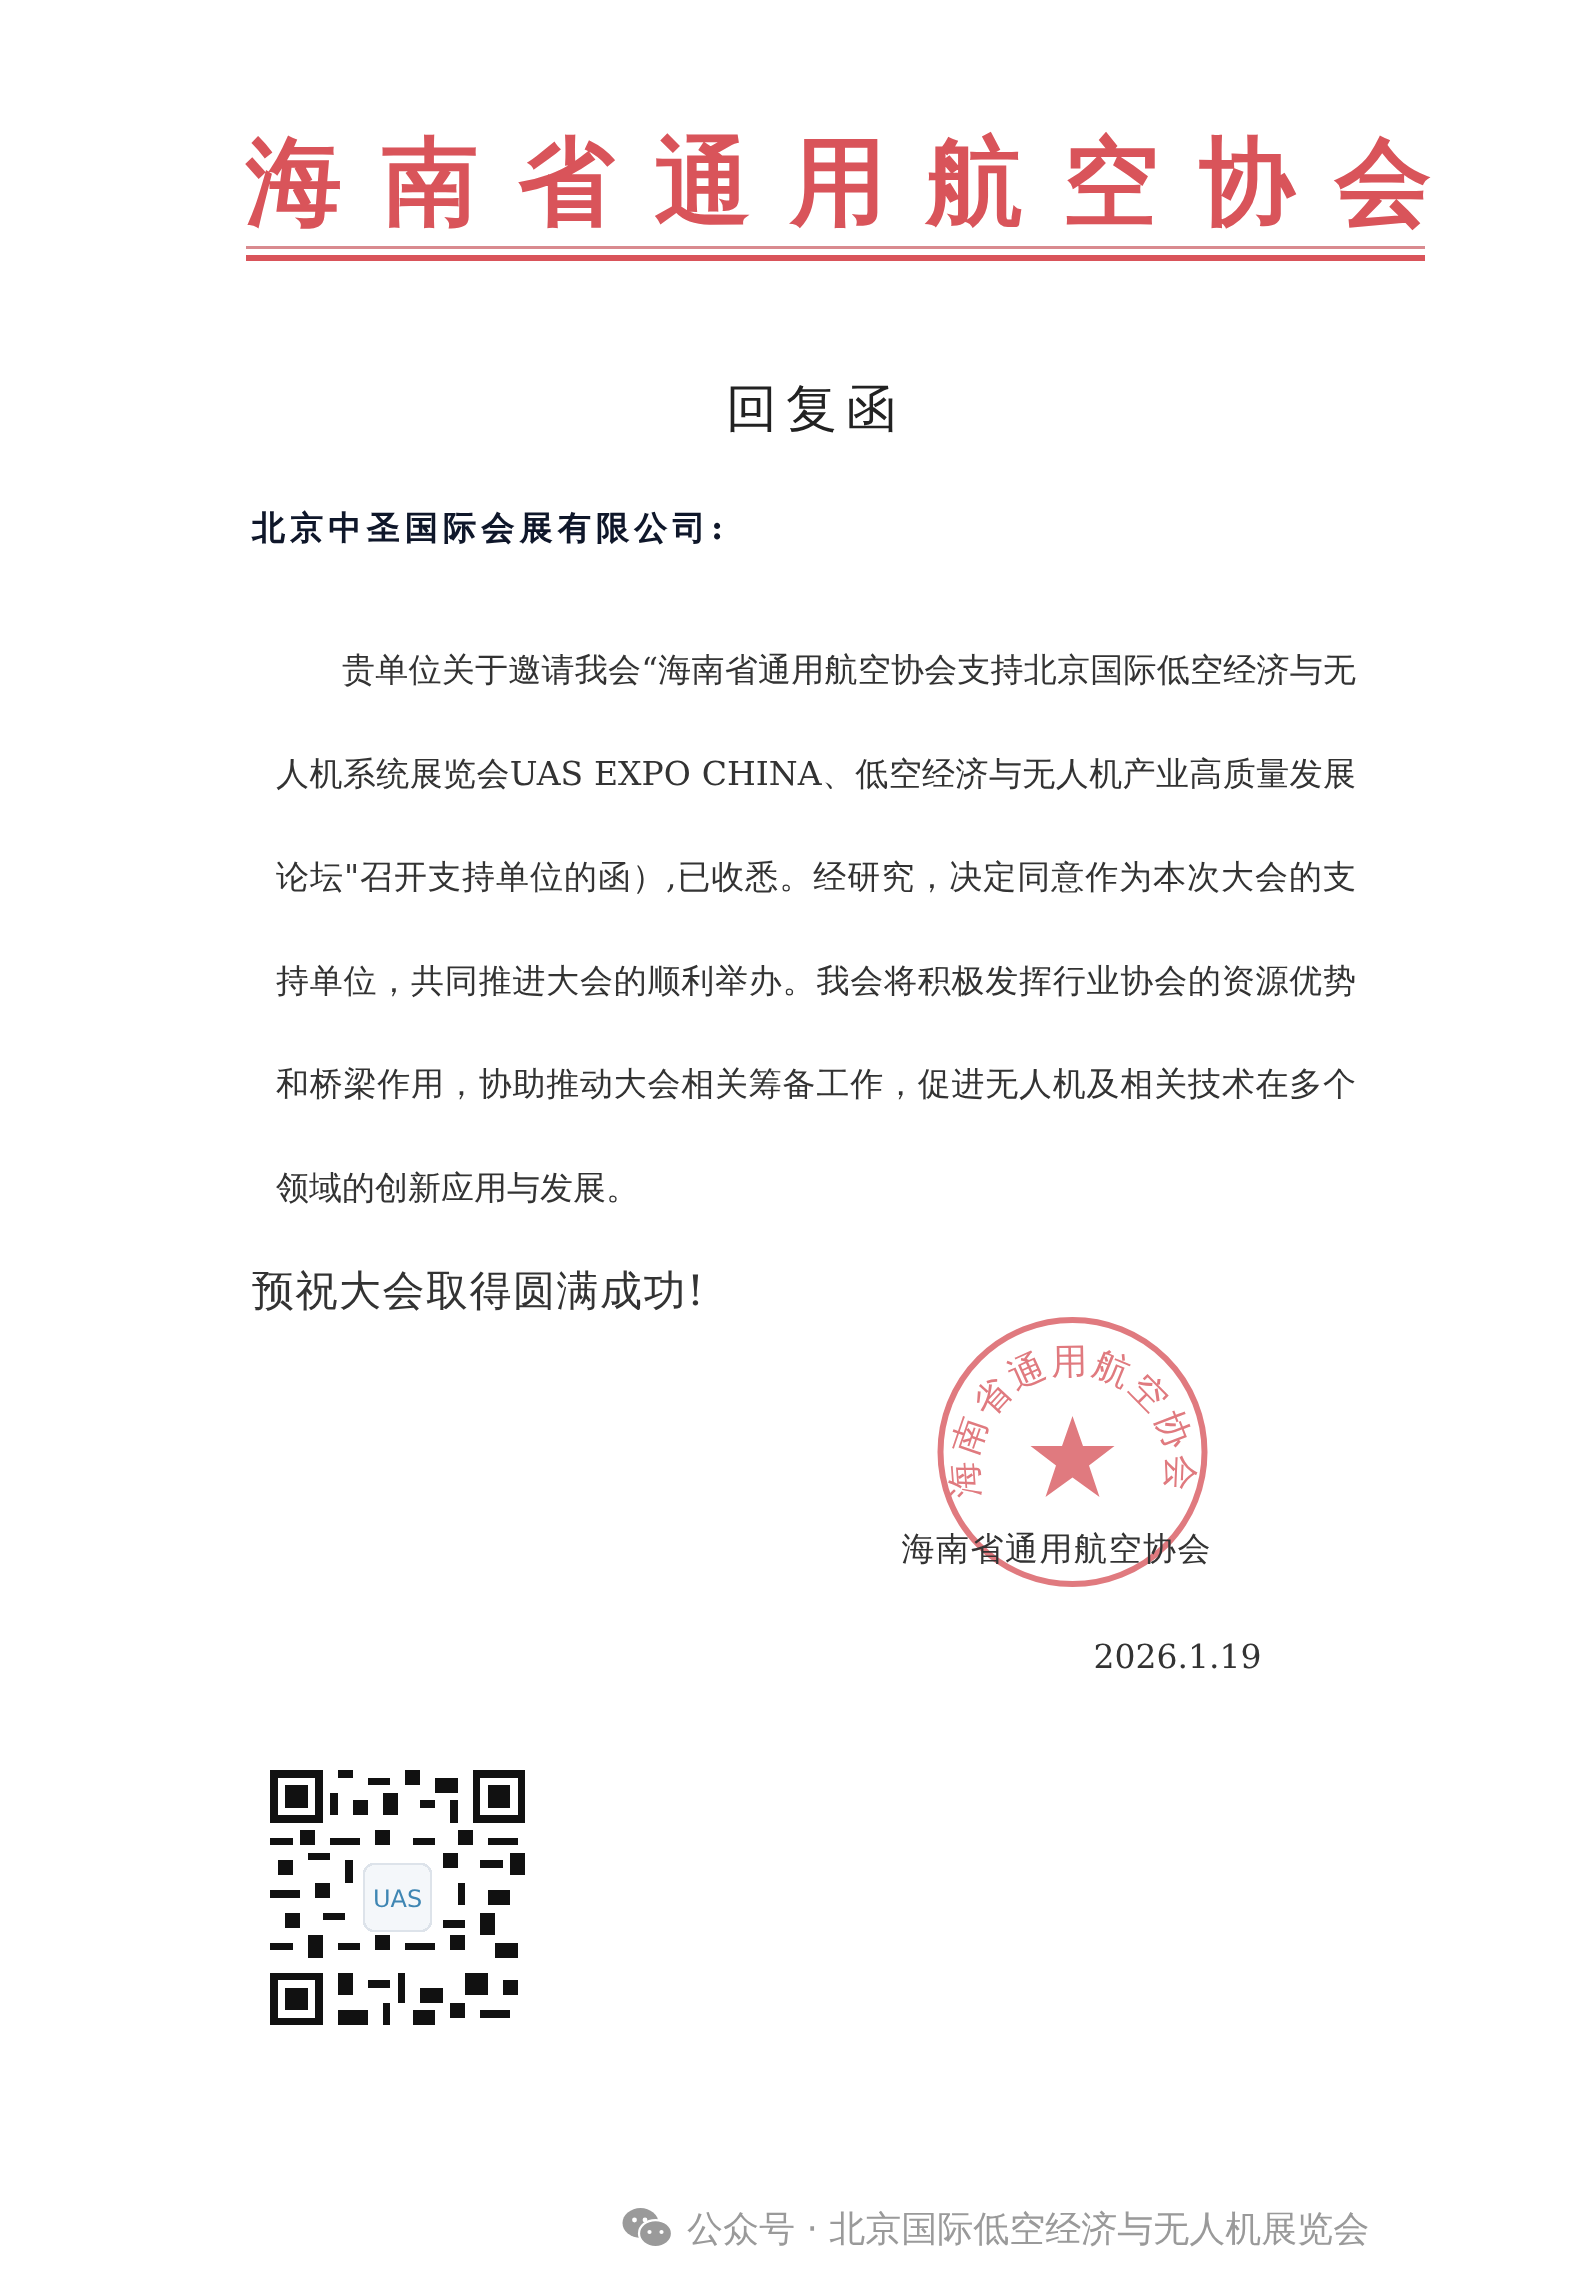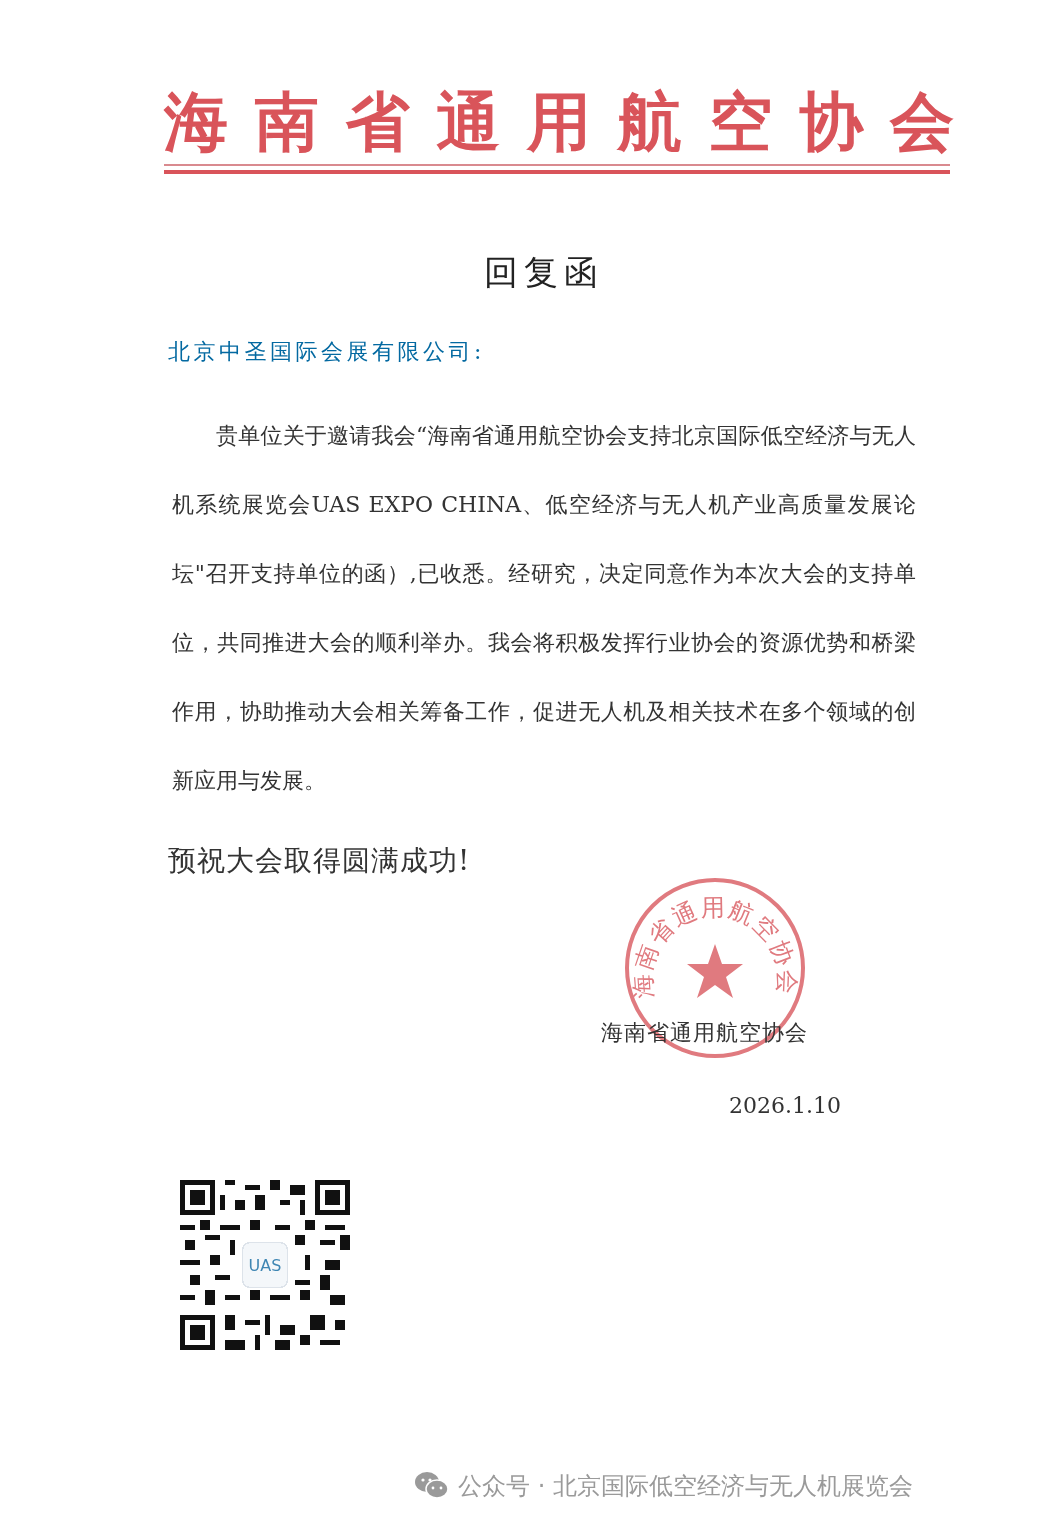--- a/index.html
+++ b/index.html
@@ -15,27 +15,27 @@
     font-family: "DejaVu Serif", "Liberation Serif", serif;
     font-size: 64px; font-weight: bold; color: #d9545a; line-height: 1;
   }
   .rule-thin { position: absolute; left: 164px; top: 164px; width: 786px; height: 2px; background: #d98a8f; }
   .rule-thick { position: absolute; left: 164px; top: 170px; width: 786px; height: 4px; background: #d9545a; }
   .doc-title {
     position: absolute; left: 0; top: 250px; width: 1088px; text-align: center;
     font-size: 34px; letter-spacing: 6px; color: #222;
   }
   .salutation {
-    position: absolute; left: 168px; top: 337px; font-size: 22px; letter-spacing: 3.5px; color: #0369a1;
+    position: absolute; left: 168px; top: 337px; font-size: 22px; letter-spacing: 3.5px; color: #0f172a; font-weight: bold;
   }
   .body-text {
     position: absolute; left: 168px; top: 397px; width: 752px;
     font-size: 22px; line-height: 69px; color: #333; text-align: justify;
   }
-  .body-text p { margin: 4px; text-indent: 2em; }
+  .body-text p { margin: 16px; text-indent: 2em; }
   .closing { position: absolute; left: 168px; top: 842px; font-size: 28px; color: #333; letter-spacing: 1px; }
   .seal {
     position: absolute; left: 625px; top: 878px; width: 180px; height: 180px;
     border: 4px solid #e07a7f; border-radius: 50%; box-sizing: border-box;
   }
   .seal svg { position: absolute; left: 0; top: 0; }
   .signer {
     position: absolute; left: 601px; top: 1018px; font-size: 22px; color: #333; letter-spacing: 1px;
   }
   .date {
@@ -82,21 +82,21 @@
       <path id="sealArc" d="M 26 120 A 64 64 0 1 1 146 120"></path>
     </defs>
     <text font-size="24" fill="#e07a7f" font-family="DejaVu Serif, serif" letter-spacing="2">
       <textPath href="#sealArc" startOffset="2%">海南省通用航空协会</textPath>
     </text>
     <polygon points="86,62 93,82 114,82 97,95 104,116 86,103 68,116 75,95 58,82 79,82" fill="#e07a7f"></polygon>
   </svg>
 </div>
 
 <div class="signer">海南省通用航空协会</div>
-<div class="date">2026.1.10</div>
+<div class="date">2026.1.19</div>
 
 <div class="qr">
   <svg width="170" height="170" viewBox="0 0 34 34" shape-rendering="crispEdges">
     <rect width="34" height="34" fill="#fff"></rect>
     <g fill="#111">
       <rect x="0" y="0" width="7" height="7"></rect>
         <rect x="1" y="1" width="5" height="5" fill="#fff"></rect>
         <rect x="2" y="2" width="3" height="3"></rect>
       <rect x="27" y="0" width="7" height="7"></rect>
         <rect x="28" y="1" width="5" height="5" fill="#fff"></rect>

